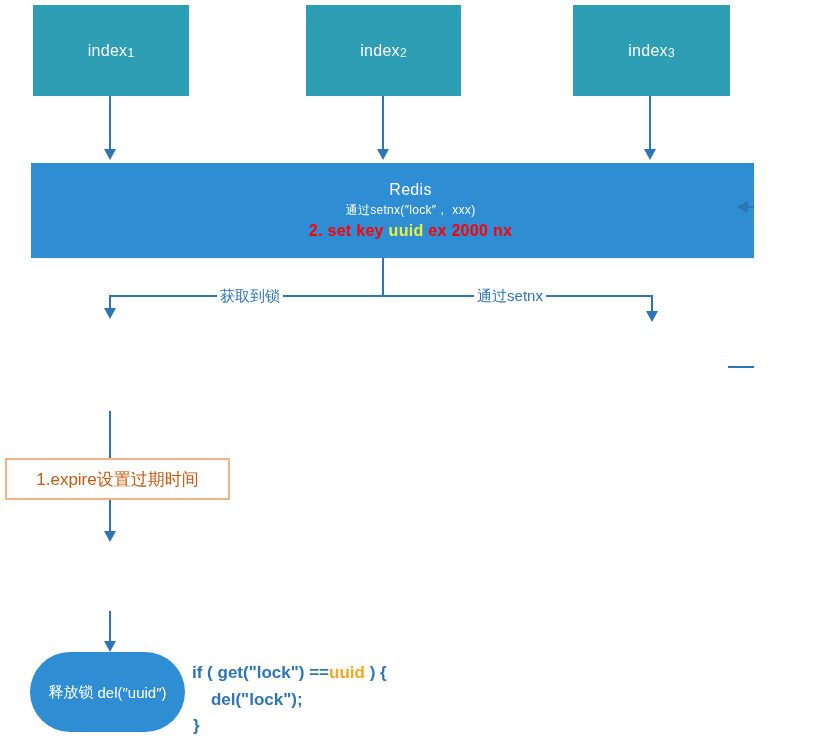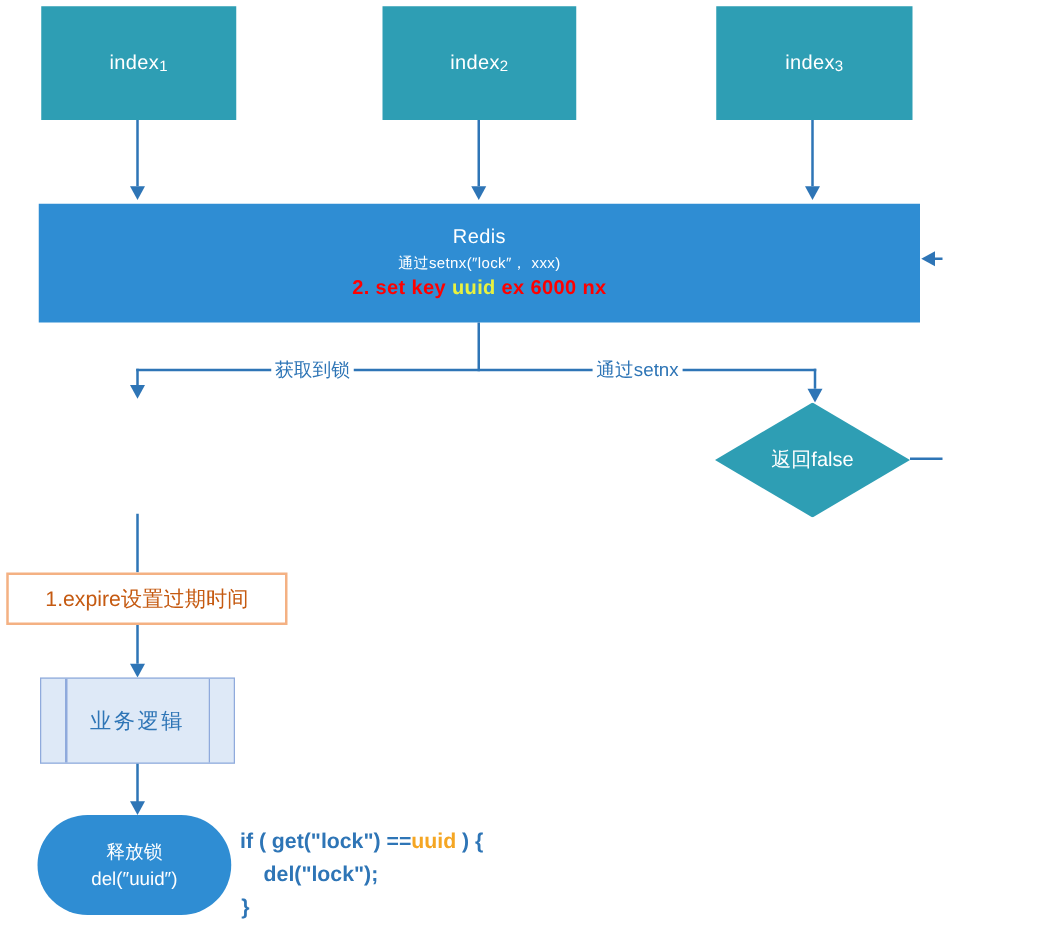--- a/index.html
+++ b/index.html
@@ -6,38 +6,38 @@
   .canvas{
     position:relative;width:754px;height:745px;background:#ffffff;
     font-family:"Liberation Sans","DejaVu Sans",sans-serif;overflow:hidden;
   }
   
   .box{position:absolute;display:flex;align-items:center;justify-content:center;
        color:#fff;font-size:16px;letter-spacing:.3px;}
   .teal{background:var(--teal);}
   .blue{background:var(--blue);}
   .box sub{font-size:12px;line-height:1;transform:translateY(2px);}
-  .redis{flex-direction:column;gap:1px;line-height:1.4;}
+  .redis{flex-direction:column;gap:1px;line-height:1.4;padding-left:27px;}
   .redis .l1{font-size:16px;}
   .redis .l2{font-size:12px;}
   .redis .l3{font-size:16px;font-weight:bold;}
   .redis .red{color:var(--red);}
   .redis .yellow{color:var(--yellow);}
   .diamond{position:absolute;display:flex;align-items:center;justify-content:center;
        color:#fff;font-size:16px;clip-path:polygon(50% 0,100% 50%,50% 100%,0 50%);}
   .expire{position:absolute;background:#fff;border:2px solid var(--expire-border);
        color:var(--expire-text);font-size:17px;display:flex;align-items:center;justify-content:center;
        box-sizing:border-box;}
   .process{position:absolute;background:var(--process-fill);border:1.5px solid var(--process-border);
        display:flex;align-items:center;justify-content:center;color:var(--line);font-size:17px;
        letter-spacing:2px;box-sizing:border-box;}
   .process .bar{position:absolute;top:0;bottom:0;width:1.5px;background:var(--process-border);}
   .bar-l{left:19px;} .bar-r{right:19px;}
   .stadium{position:absolute;background:var(--blue);border-radius:40px;display:flex;
-       flex-direction:column;align-items:center;justify-content:center;gap:4px;
+       flex-direction:row;align-items:center;justify-content:center;gap:4px;
        color:#fff;font-size:15px;}
   
   .vline{position:absolute;width:2px;background:var(--line);}
   .hline{position:absolute;height:2px;background:var(--line);}
   .arrow-down{position:absolute;width:0;height:0;
        border-left:6px solid transparent;border-right:6px solid transparent;
        border-top:11px solid var(--line);}
   .arrow-left{position:absolute;width:0;height:0;
        border-top:6px solid transparent;border-bottom:6px solid transparent;
        border-right:11px solid var(--line);}
@@ -68,56 +68,48 @@
   <div class="vline" style="left:109px;top:96px;height:53px"></div>
   <div class="arrow-down" style="left:104px;top:149px"></div>
   <div class="vline" style="left:382px;top:96px;height:53px"></div>
   <div class="arrow-down" style="left:377px;top:149px"></div>
   <div class="vline" style="left:649px;top:96px;height:53px"></div>
   <div class="arrow-down" style="left:644px;top:149px"></div>
 
   <div class="box blue redis" style="left:31px;top:163px;width:705px;height:95px">
     <div class="l1">Redis</div>
     <div class="l2">通过setnx(″lock″， xxx)</div>
-    <div class="l3"><span class="red">2. set key </span><span class="yellow">uuid</span><span class="red"> ex 6000 nx</span></div>
+    <div class="l3"><span class="red">2. set key </span><span class="yellow">uuid</span><span class="red"> ex 2000 nx</span></div>
   </div>
 
   <div class="vline" style="left:382px;top:258px;height:39px"></div>
   <div class="hline" style="left:109px;top:295px;width:544px"></div>
 
   <div class="vline" style="left:109px;top:295px;height:14px"></div>
   <div class="arrow-down" style="left:104px;top:308px"></div>
   <div class="edge-label" style="left:250px;top:296px">获取到锁</div>
 
   <div class="vline" style="left:651px;top:295px;height:16px"></div>
   <div class="arrow-down" style="left:646px;top:311px"></div>
   <div class="edge-label" style="left:510px;top:296px">通过setnx</div>
 
-  <div class="diamond teal" style="left:572px;top:322px;width:156px;height:92px">
-    <span>返回false</span>
-  </div>
 
   <div class="hline" style="left:728px;top:366px;width:58px"></div>
   <div class="vline" style="left:784px;top:206px;height:162px"></div>
   <div class="hline" style="left:748px;top:206px;width:38px"></div>
   <div class="arrow-left" style="left:737px;top:201px"></div>
   <div class="edge-label" style="left:785px;top:288px">等待重试</div>
 
   <div class="vline" style="left:109px;top:411px;height:47px"></div>
   <div class="expire" style="left:5px;top:458px;width:225px;height:42px">
     <span>1.expire设置过期时间</span>
   </div>
   <div class="vline" style="left:109px;top:500px;height:31px"></div>
   <div class="arrow-down" style="left:104px;top:531px"></div>
 
-  <div class="process" style="left:32px;top:542px;width:156px;height:69px">
-    <div class="bar bar-l"></div>
-    <div class="bar bar-r"></div>
-    <span>业务逻辑</span>
-  </div>
 
   <div class="vline" style="left:109px;top:611px;height:31px"></div>
   <div class="arrow-down" style="left:104px;top:641px"></div>
 
   <div class="stadium" style="left:30px;top:652px;width:155px;height:80px">
     <span>释放锁</span>
     <span>del(″uuid″)</span>
   </div>
 
   <div class="code-line" style="left:192px;top:663px"><span>if ( get("lock") ==</span><span class="uuid">uuid</span><span> ) {</span></div>

